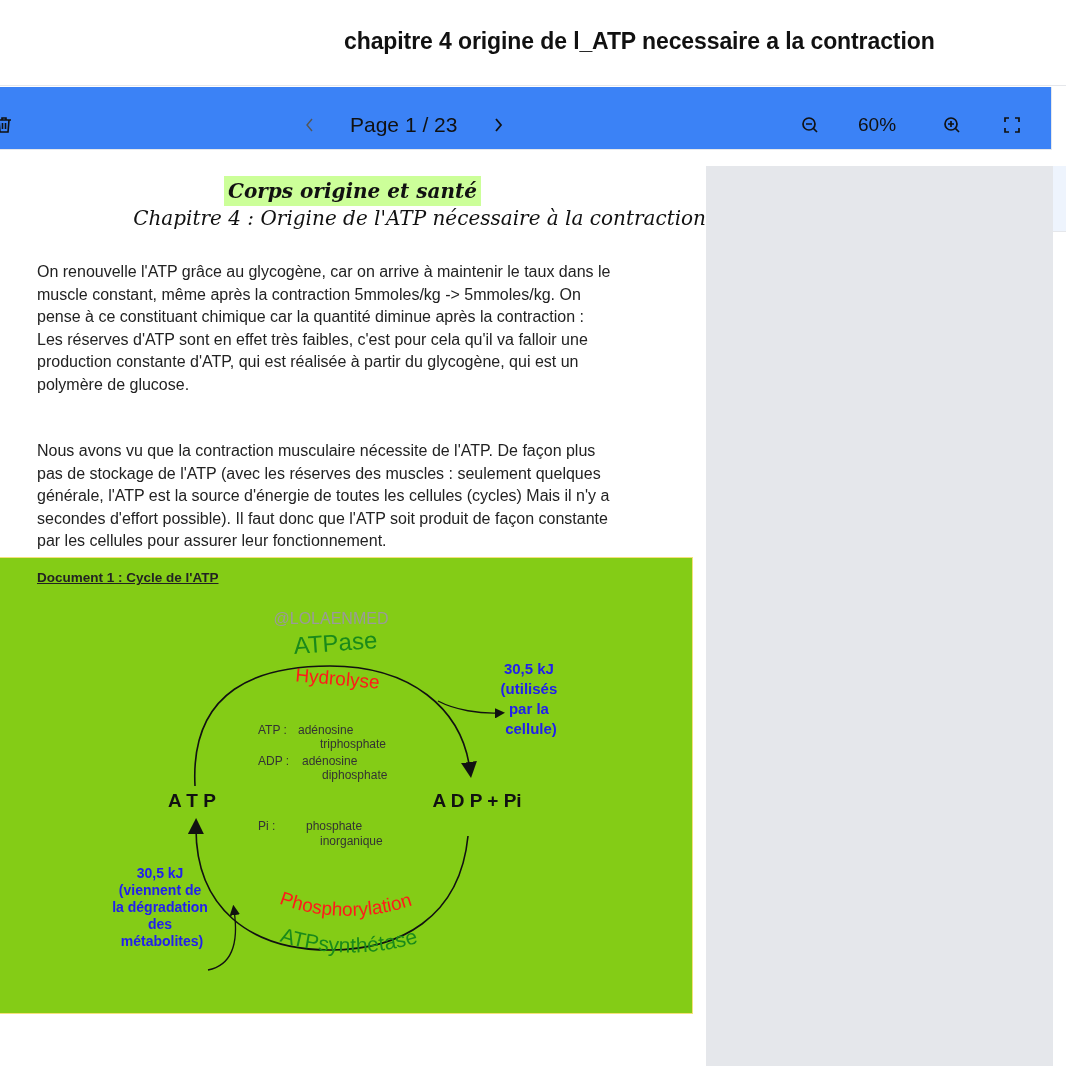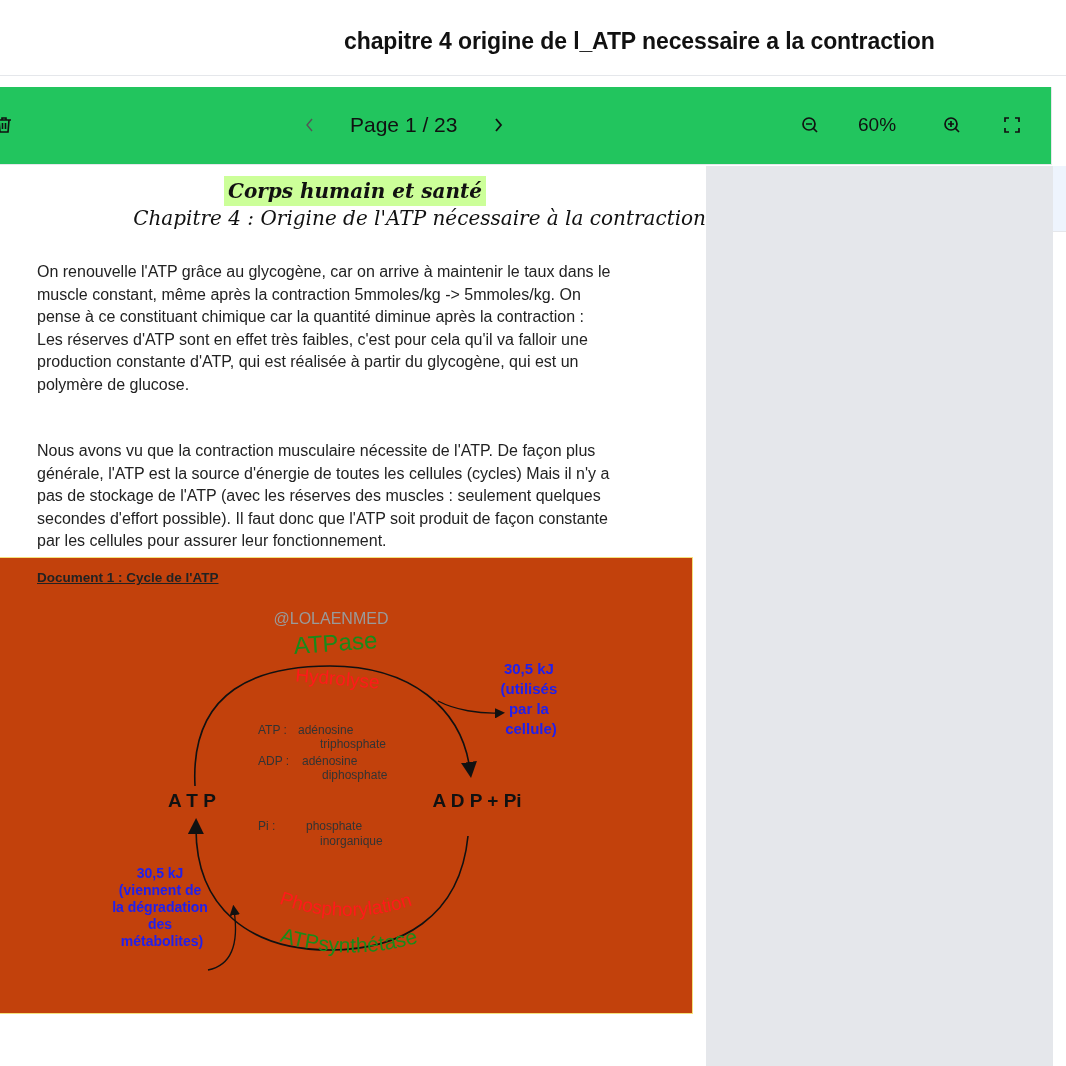--- a/index.html
+++ b/index.html
@@ -1,37 +1,37 @@
 <!DOCTYPE html>
 <html><head>
 <meta charset="utf-8">
 <style>
   * { box-sizing: border-box; margin: 0; padding: 0; }
   html, body { width: 1066px; height: 1066px; overflow: hidden; background: #ffffff; font-family: "Liberation Sans", sans-serif; color: #111; }
-  .title-bar { position: absolute; left: 0; top: 0; width: 1066px; height: 76px; background: #fff; border-bottom: 1px solid #e5e7eb; }
+  .title-bar { position: absolute; left: 0; top: 0; width: 1066px; height: 86px; background: #fff; border-bottom: 1px solid #e5e7eb; }
   .doc-title { position: absolute; left: 344px; top: 28px; font-size: 23px; font-weight: bold; color: #111; white-space: nowrap; letter-spacing: -0.1px; }
-  .toolbar { position: absolute; left: 0; top: 87px; width: 1052px; height: 78px; background: #22c55e; border-bottom: 1px solid #e5e7eb; border-right: 1px solid #e5e7eb; padding-left: 7px; }
+  .toolbar { position: absolute; left: 0; top: 87px; width: 1052px; height: 63px; background: #3b82f6; border-bottom: 1px solid #e5e7eb; border-right: 1px solid #e5e7eb; padding-left: 7px; }
   .icon-btn { position: absolute; display: flex; align-items: center; justify-content: center; cursor: pointer; }
   .trash { left: -8px; top: 26px; width: 24px; height: 24px; }
   .prev { left: 298px; top: 26px; width: 24px; height: 24px; color: #444; font-size: 20px; }
   .page-label { position: absolute; left: 350px; top: 26px; font-size: 21px; color: #111; white-space: nowrap; }
   .next { left: 486px; top: 26px; width: 24px; height: 24px; color: #111; font-size: 20px; }
   .zoom-out { left: 798px; top: 26px; width: 24px; height: 24px; }
   .zoom-label { position: absolute; left: 858px; top: 27px; font-size: 19px; color: #111; }
   .zoom-in { left: 940px; top: 26px; width: 24px; height: 24px; }
   .fullscreen { left: 1000px; top: 26px; width: 24px; height: 24px; }
   .gray-panel { position: absolute; left: 706px; top: 166px; width: 347px; height: 900px; background: #e5e7eb; }
   .right-strip { position: absolute; left: 1053px; top: 166px; width: 13px; height: 66px; background: #eef4fd; border-bottom: 1px solid #e5e7eb; }
   .page { position: absolute; left: 0; top: 166px; width: 706px; height: 900px; background: #fff; }
   .heading1 { position: absolute; left: 224px; top: 10px; height: 30px; padding: 0 4px; background: #ccff99; font-family: "DejaVu Serif", serif; font-style: italic; font-weight: bold; font-size: 20px; color: #111; line-height: 30px; }
   .heading2 { position: absolute; left: 0; width: 706px; top: 40px; text-align: right; font-family: "DejaVu Serif", serif; font-style: italic; font-size: 20px; color: #111; }
   .para { position: absolute; left: 37px; width: 620px; font-size: 16px; line-height: 22.6px; color: #222; }
   .p1 { top: 95px; }
   .p2 { top: 274px; }
-  .doc-box { position: absolute; left: 0; top: 391px; width: 693px; height: 457px; border: 1.5px solid #f5e17a; border-left: none; background: #c2410c; }
+  .doc-box { position: absolute; left: 0; top: 391px; width: 693px; height: 457px; border: 1.5px solid #f5e17a; border-left: none; background: #84cc16; }
   .doc-caption { position: absolute; left: 37px; top: 12px; font-size: 13.5px; font-weight: bold; text-decoration: underline; color: #222; }
   svg text { font-family: "Liberation Sans", sans-serif; }
 </style>
 </head>
 <body>
 
 <div class="title-bar">
   <div class="doc-title">chapitre 4 origine de l_ATP necessaire a la contraction</div>
 </div>
 
@@ -71,36 +71,36 @@
     <svg width="20" height="20" viewBox="0 0 20 20" fill="none" stroke="#111" stroke-width="1.7">
       <path d="M3 7V3h4M13 3h4v4M17 13v4h-4M7 17H3v-4"></path>
     </svg>
   </div>
 </div>
 
 <div class="gray-panel"></div>
 <div class="right-strip"></div>
 
 <div class="page">
-  <div class="heading1">Corps humain et santé</div>
+  <div class="heading1">Corps origine et santé</div>
   <div class="heading2">Chapitre 4 : Origine de l'ATP nécessaire à la contraction</div>
 
   <div class="para p1">
     <div>On renouvelle l'ATP grâce au glycogène, car on arrive à maintenir le taux dans le</div>
     <div>muscle constant, même après la contraction 5mmoles/kg -&gt; 5mmoles/kg. On</div>
     <div>pense à ce constituant chimique car la quantité diminue après la contraction :</div>
     <div>Les réserves d'ATP sont en effet très faibles, c'est pour cela qu'il va falloir une</div>
     <div>production constante d'ATP, qui est réalisée à partir du glycogène, qui est un</div>
     <div>polymère de glucose.</div>
   </div>
 
   <div class="para p2">
     <div>Nous avons vu que la contraction musculaire nécessite de l'ATP. De façon plus</div>
+    <div>pas de stockage de l'ATP (avec les réserves des muscles : seulement quelques</div>
     <div>générale, l'ATP est la source d'énergie de toutes les cellules (cycles) Mais il n'y a</div>
-    <div>pas de stockage de l'ATP (avec les réserves des muscles : seulement quelques</div>
     <div>secondes d'effort possible). Il faut donc que l'ATP soit produit de façon constante</div>
     <div>par les cellules pour assurer leur fonctionnement.</div>
   </div>
 
   <div class="doc-box">
     <div class="doc-caption">Document 1 : Cycle de l'ATP</div>
 
     <svg width="693" height="457" viewBox="0 0 693 457" style="position:absolute;left:0;top:0;">
       <defs>
         <marker id="arr" markerWidth="10" markerHeight="10" refX="5" refY="5" orient="auto">

